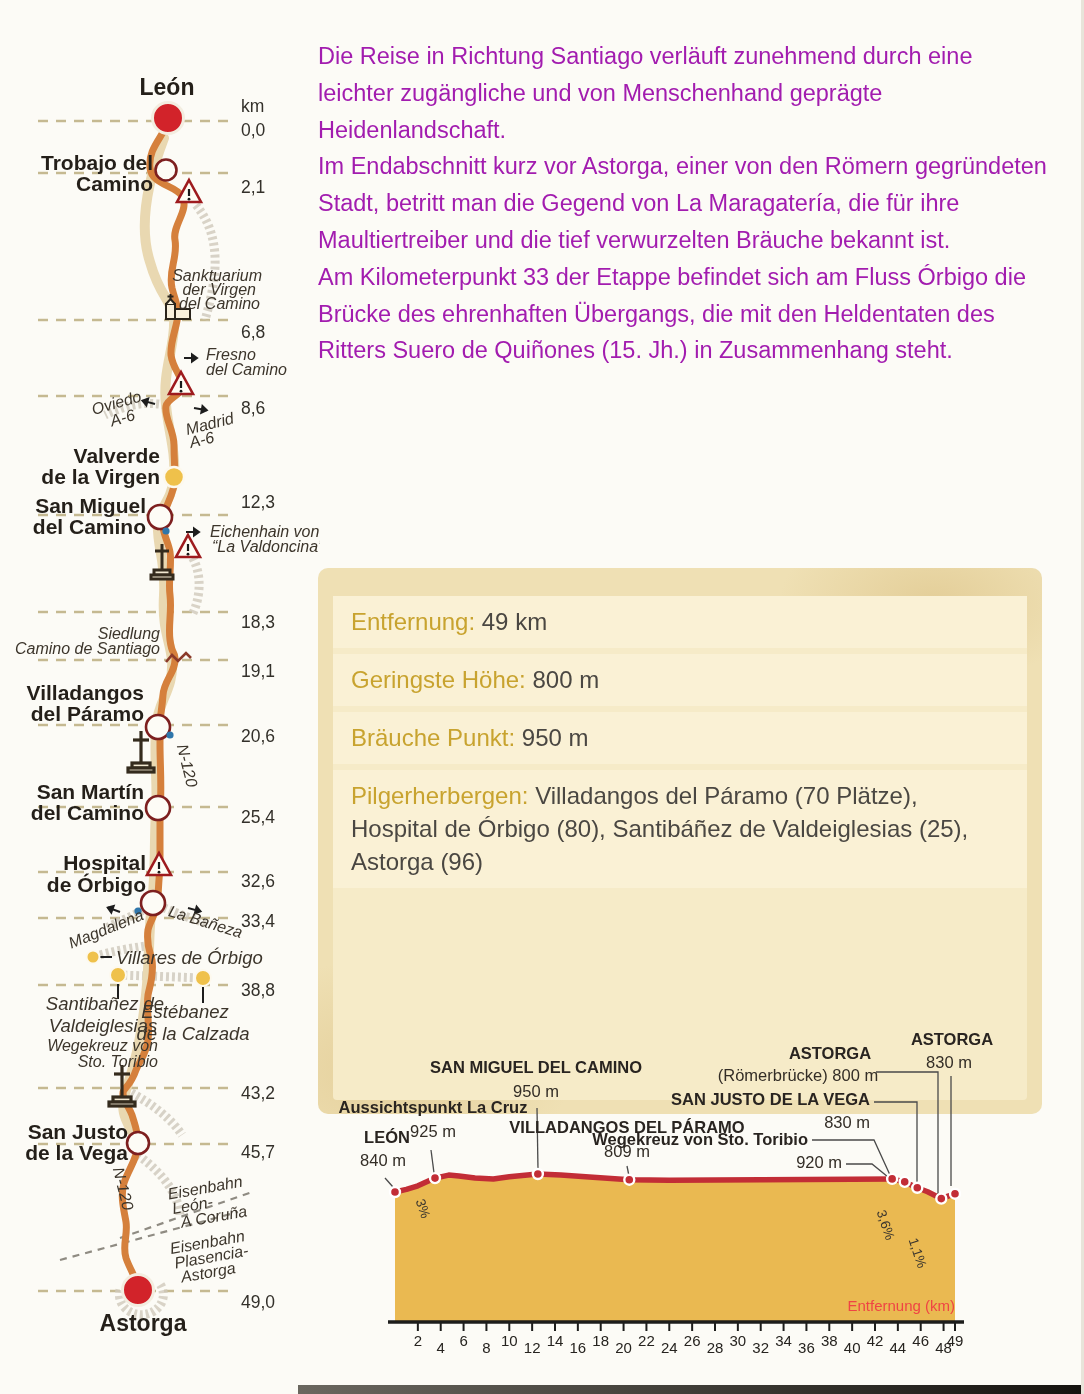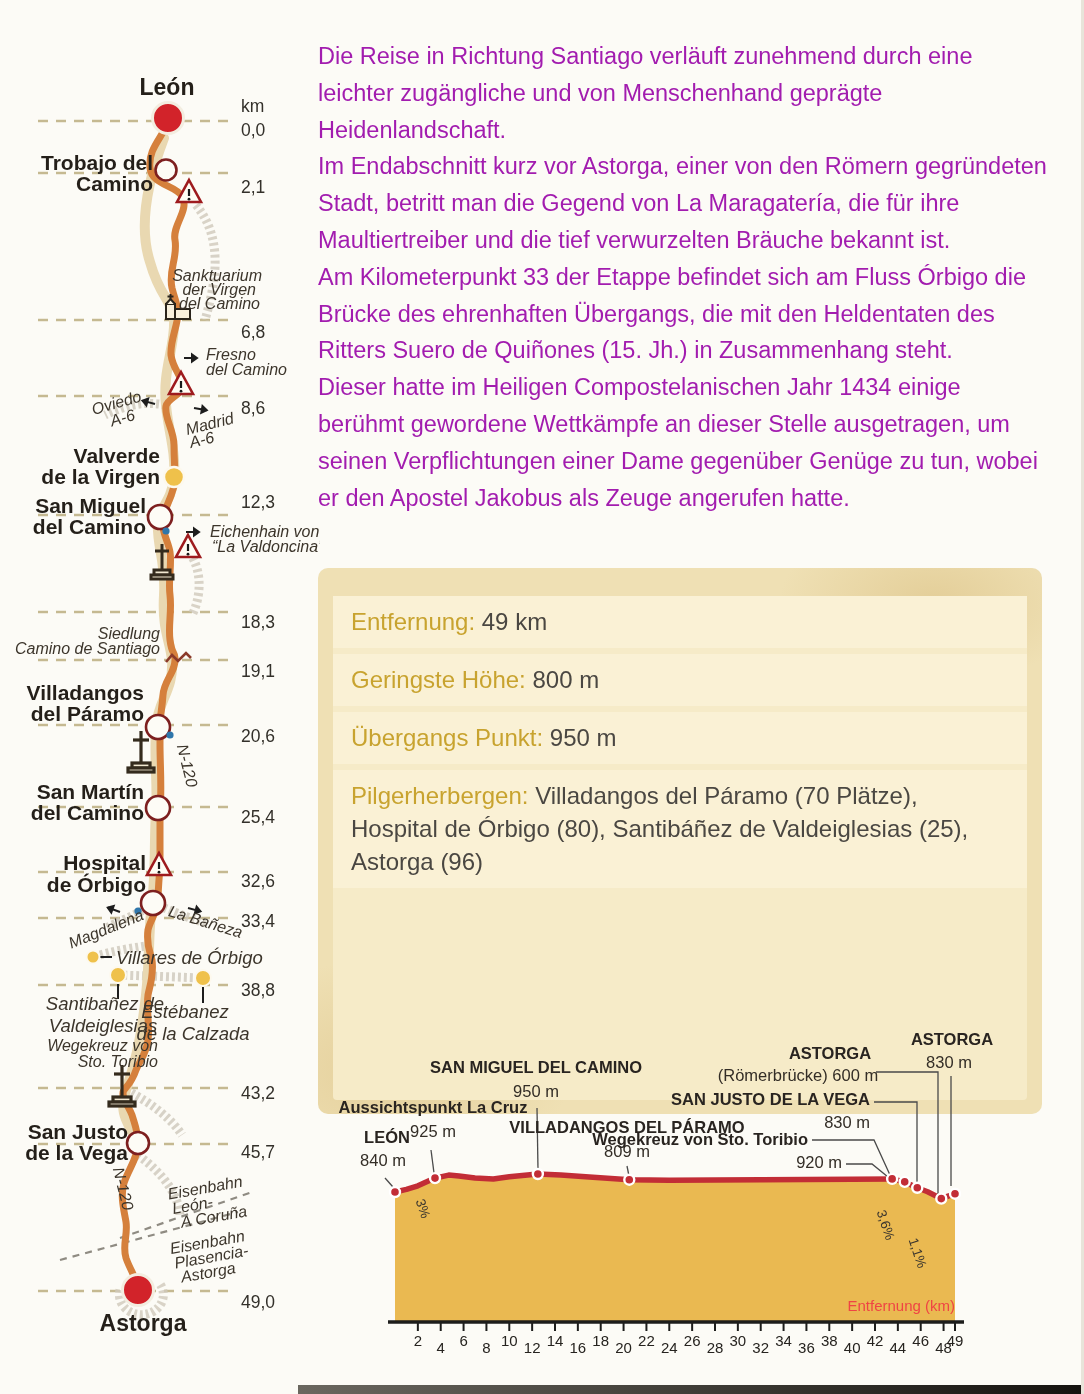--- a/index.html
+++ b/index.html
@@ -291,29 +291,28 @@
 
     <text class="mk" x="241" y="1308">49,0</text>
     <text class="mtc" x="143" y="1331" text-anchor="middle">Astorga</text>
   </svg>
   </div>
 
   <div class="intro">
     <p>Die Reise in Richtung Santiago verläuft zunehmend durch eine leichter zugängliche und von Menschenhand geprägte Heidenlandschaft.</p>
     <p>Im Endabschnitt kurz vor Astorga, einer von den Römern gegründeten Stadt, betritt man die Gegend von La Maragatería, die für ihre Maultiertreiber und die tief verwurzelten Bräuche bekannt ist.</p>
     <p class="gap">Am Kilometerpunkt 33 der Etappe befindet sich am Fluss Órbigo die Brücke des ehrenhaften Übergangs, die mit den Heldentaten des Ritters Suero de Quiñones (15. Jh.) in Zusammenhang steht.</p>
-    <p>Dieser hatte im Heiligen Compostelanischen Jahr 1434 einige berühmt gewordene Wettkämpfe an dieser Stelle ausgetragen, um seinen Verpflichtungen einer Dame gegenüber Genüge zu tun, wobei er den Apostel Jakobus als Zeuge angerufen hatte.</p>
   </div>
 
   <div class="infobox">
     <div class="inner"></div>
     <div class="irows">
       <div class="irow"><span class="lbl">Entfernung:</span> <span>49 km</span></div>
       <div class="irow"><span class="lbl">Geringste Höhe:</span> <span>800 m</span></div>
-      <div class="irow"><span class="lbl">Übergangs Punkt:</span> <span>950 m</span></div>
+      <div class="irow"><span class="lbl">Bräuche Punkt:</span> <span>950 m</span></div>
       <div class="irow"><span class="lbl">Pilgerherbergen:</span> <span>Villadangos del Páramo (70 Plätze), Hospital de Órbigo (80), Santibáñez de Valdeiglesias (25), Astorga (96)</span></div>
     </div>
   </div>
 
   <div class="chart">
     <svg id="elev-svg" width="700" height="385" viewBox="0 0 700 385">
       <polygon points="65.0,192.0 76.4,189.4 87.9,185.8 105.0,178.1 118.7,175.1 129.0,176.0 145.0,177.9 163.3,178.9 179.3,176.8 207.9,174.0 230.7,175.0 259.3,177.1 299.3,179.7 339.3,180.2 385.0,180.1 430.7,179.7 476.4,179.4 522.1,179.2 562.1,178.9 574.7,181.9 587.3,187.8 597.6,191.7 611.3,198.6 625.0,193.7 625,322 65,322" fill="#eab951"></polygon>
         <polyline points="65.0,192.0 76.4,189.4 87.9,185.8 105.0,178.1 118.7,175.1 129.0,176.0 145.0,177.9 163.3,178.9 179.3,176.8 207.9,174.0 230.7,175.0 259.3,177.1 299.3,179.7 339.3,180.2 385.0,180.1 430.7,179.7 476.4,179.4 522.1,179.2 562.1,178.9 574.7,181.9 587.3,187.8 597.6,191.7 611.3,198.6 625.0,193.7" fill="none" stroke="#c22d36" stroke-width="5.5" stroke-linejoin="round" stroke-linecap="round"></polyline>
     <g id="leaders" stroke="#4a4a4a" stroke-width="1.3" fill="none">
         <path d="M55,178 L63,187"></path>
@@ -394,21 +393,21 @@
     <div class="cl ctr" style="left:103px;top:122px">925 m</div>
     <div class="cl b ctr" style="left:206px;top:58px">SAN MIGUEL DEL CAMINO</div>
     <div class="cl ctr" style="left:206px;top:82px">950 m</div>
     <div class="cl b ctr" style="left:297px;top:118px">VILLADANGOS DEL PÁRAMO</div>
     <div class="cl ctr" style="left:297px;top:142px">809 m</div>
     <div class="cl b" style="right:222px;top:130px">Wegekreuz von Sto. Toribio</div>
     <div class="cl" style="right:188px;top:153px">920 m</div>
     <div class="cl b" style="right:160px;top:90px">SAN JUSTO DE LA VEGA</div>
     <div class="cl" style="right:160px;top:113px">830 m</div>
     <div class="cl b ctr" style="left:500px;top:44px">ASTORGA</div>
-    <div class="cl ctr" style="left:468px;top:66px">(Römerbrücke) 600 m</div>
+    <div class="cl ctr" style="left:468px;top:66px">(Römerbrücke) 800 m</div>
     <div class="cl b ctr" style="left:622px;top:30px">ASTORGA</div>
     <div class="cl ctr" style="left:619px;top:53px">830 m</div>
 
     <div class="grad" style="left:97px;top:197px">3%</div>
     <div class="grad" style="left:558px;top:208px">3,6%</div>
     <div class="grad" style="left:590px;top:236px">1,1%</div>
     <div class="xlab">Entfernung (km)</div>
   </div>
 
   <div class="scan-bottom"></div>

